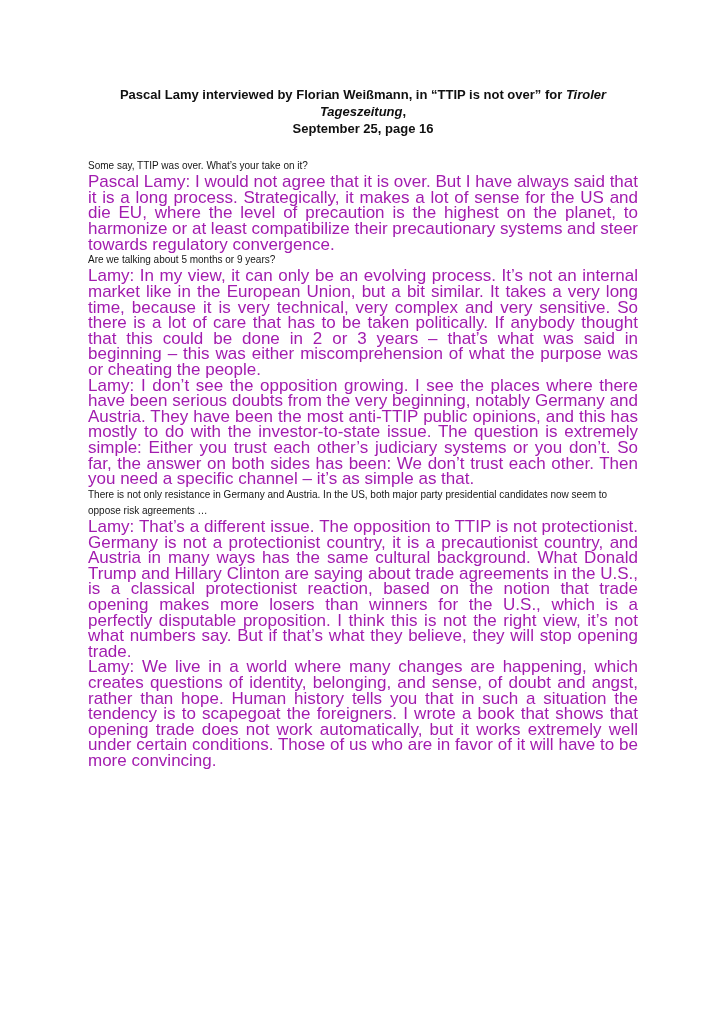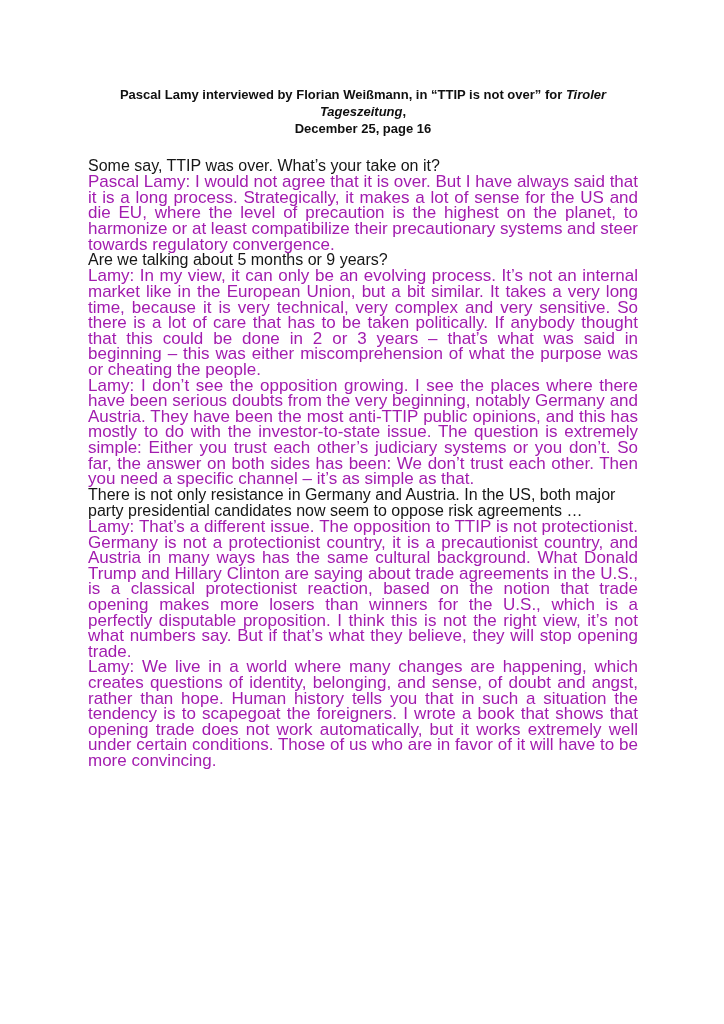--- a/index.html
+++ b/index.html
@@ -33,39 +33,39 @@
     color: #101010;
   }
   .doc-title .pub {
     font-style: italic;
   }
   p.q, p.a {
     margin: 0;
     padding: 0;
   }
   p.q {
-    font-size: 16px;
+    font-size: 10px;
     line-height: 16.2px;
     text-align: left;
     color: #161616;
   }
   p.a {
     font-size: 17px;
     line-height: 15.6px;
     text-align: justify;
     color: #a21caf;
   }
 </style>
 </head>
 <body>
 
 <div class="page">
   <div class="content">
 
-    <div class="doc-title"><span>Pascal Lamy interviewed by Florian Weißmann, in “TTIP is not over” for </span><em class="pub">Tiroler Tageszeitung</em><span>,</span><br><span>December 25, page 16</span></div>
+    <div class="doc-title"><span>Pascal Lamy interviewed by Florian Weißmann, in “TTIP is not over” for </span><em class="pub">Tiroler Tageszeitung</em><span>,</span><br><span>September 25, page 16</span></div>
 
     <p class="q">Some say, TTIP was over. What’s your take on it?</p>
     <p class="a">Pascal Lamy: I would not agree that it is over. But I have always said that it is a long process. Strategically, it makes a lot of sense for the US and die EU, where the level of precaution is the highest on the planet, to harmonize or at least compatibilize their precautionary systems and steer towards regulatory convergence.</p>
     <p class="q">Are we talking about 5 months or 9 years?</p>
     <p class="a">Lamy: In my view, it can only be an evolving process. It’s not an internal market like in the European Union, but a bit similar. It takes a very long time, because it is very technical, very complex and very sensitive. So there is a lot of care that has to be taken politically. If anybody thought that this could be done in 2 or 3 years – that’s what was said in beginning – this was either miscomprehension of what the purpose was or cheating the people.</p>
     <p class="a">Lamy: I don’t see the opposition growing. I see the places where there have been serious doubts from the very beginning, notably Germany and Austria. They have been the most anti-TTIP public opinions, and this has mostly to do with the investor-to-state issue. The question is extremely simple: Either you trust each other’s judiciary systems or you don’t. So far, the answer on both sides has been: We don’t trust each other. Then you need a specific channel – it’s as simple as that.</p>
     <p class="q">There is not only resistance in Germany and Austria. In the US, both major party presidential candidates now seem to oppose risk agreements …</p>
     <p class="a">Lamy: That’s a different issue. The opposition to TTIP is not protectionist. Germany is not a protectionist country, it is a precautionist country, and Austria in many ways has the same cultural background. What Donald Trump and Hillary Clinton are saying about trade agreements in the U.S., is a classical protectionist reaction, based on the notion that trade opening makes more losers than winners for the U.S., which is a perfectly disputable proposition. I think this is not the right view, it’s not what numbers say. But if that’s what they believe, they will stop opening trade.</p>
     <p class="a">Lamy: We live in a world where many changes are happening, which creates questions of identity, belonging, and sense, of doubt and angst, rather than hope. Human history tells you that in such a situation the tendency is to scapegoat the foreigners. I wrote a book that shows that opening trade does not work automatically, but it works extremely well under certain conditions. Those of us who are in favor of it will have to be more convincing.</p>
 

